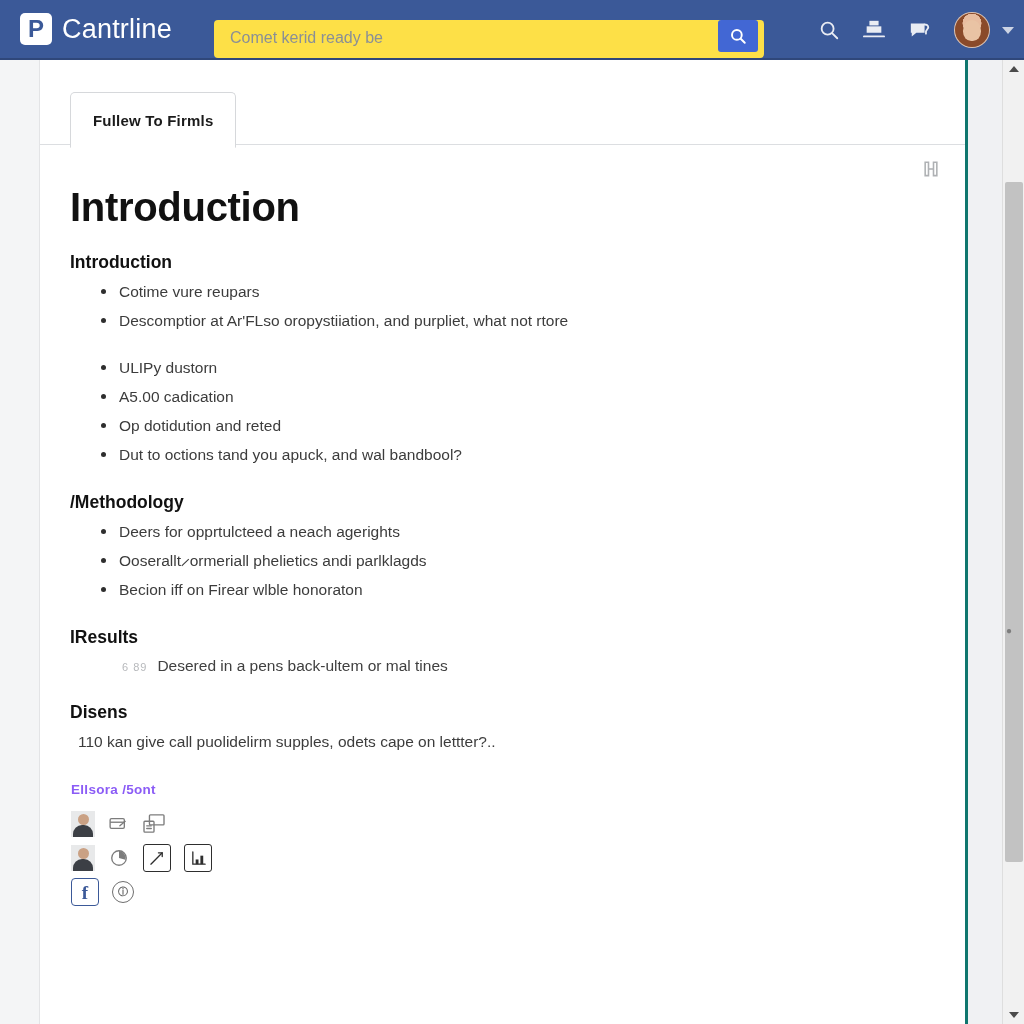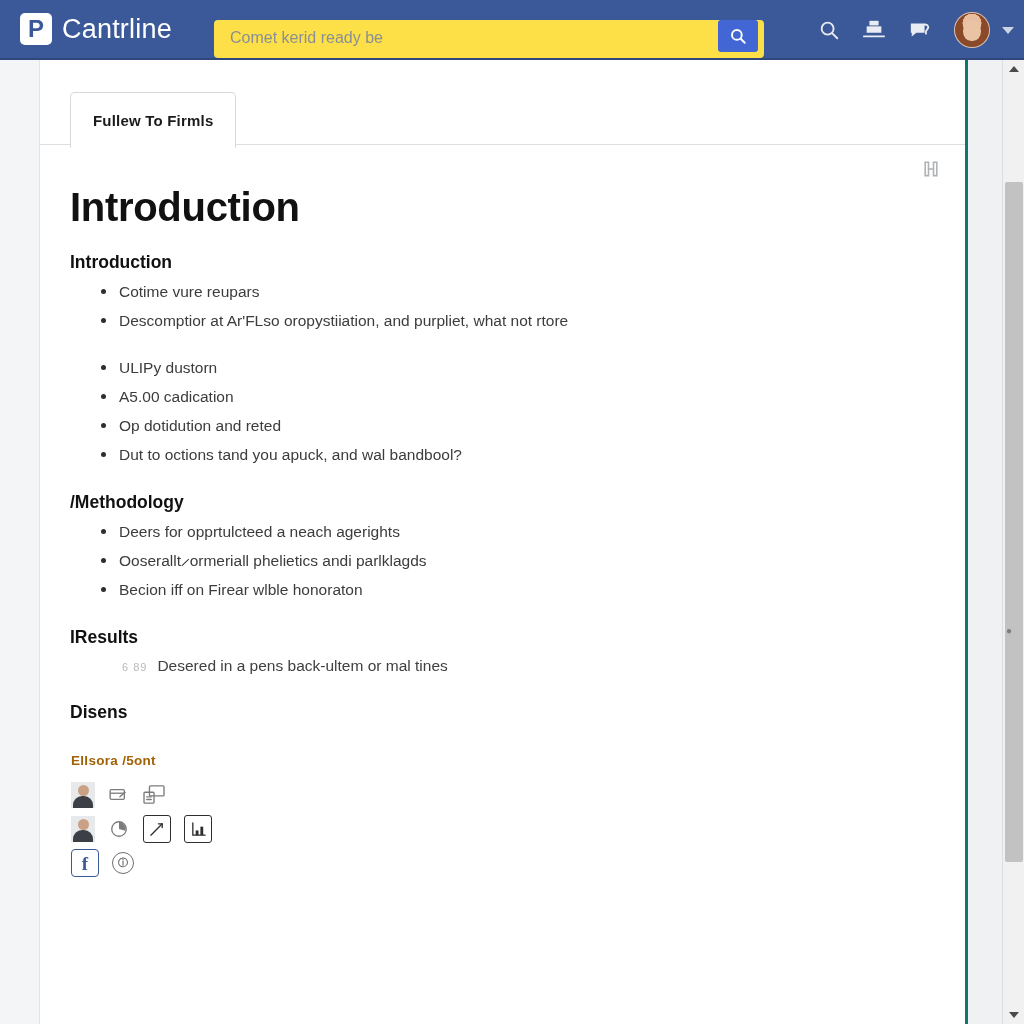--- a/index.html
+++ b/index.html
@@ -274,21 +274,21 @@
     line-height: 20px;
     color: #3c3c3c;
   }
 
   
   .assets { margin-top: 30px; padding-left: 1px; }
   h3.assets-title {
     margin: 0 0 10px 0;
     font-size: 13.5px;
     font-weight: bold;
-    color: #a16207;
+    color: #8b5cf6;
     letter-spacing: .3px;
   }
   .asset-row {
     display: flex;
     align-items: center;
     gap: 13px;
     height: 34px;
     margin-bottom: 0px;
   }
   .thumb-person {
@@ -503,20 +503,21 @@
       <div class="sect-block">
         <h2 class="sect">IResults</h2>
         <div class="result-line">
           <span class="result-marker">6 89</span>
           <span class="result-text">Desered in a pens back-ultem or mal tines</span>
         </div>
       </div>
 
       <div class="sect-block">
         <h2 class="sect">Disens</h2>
+        <p class="plain">110 kan give call puolidelirm supples, odets cape on lettter?..</p>
       </div>
 
       <div class="assets">
         <h3 class="assets-title">Ellsora /5ont</h3>
 
         <div class="asset-row">
           <div class="thumb-person">
             <div class="head"></div>
             <div class="body"></div>
           </div>

